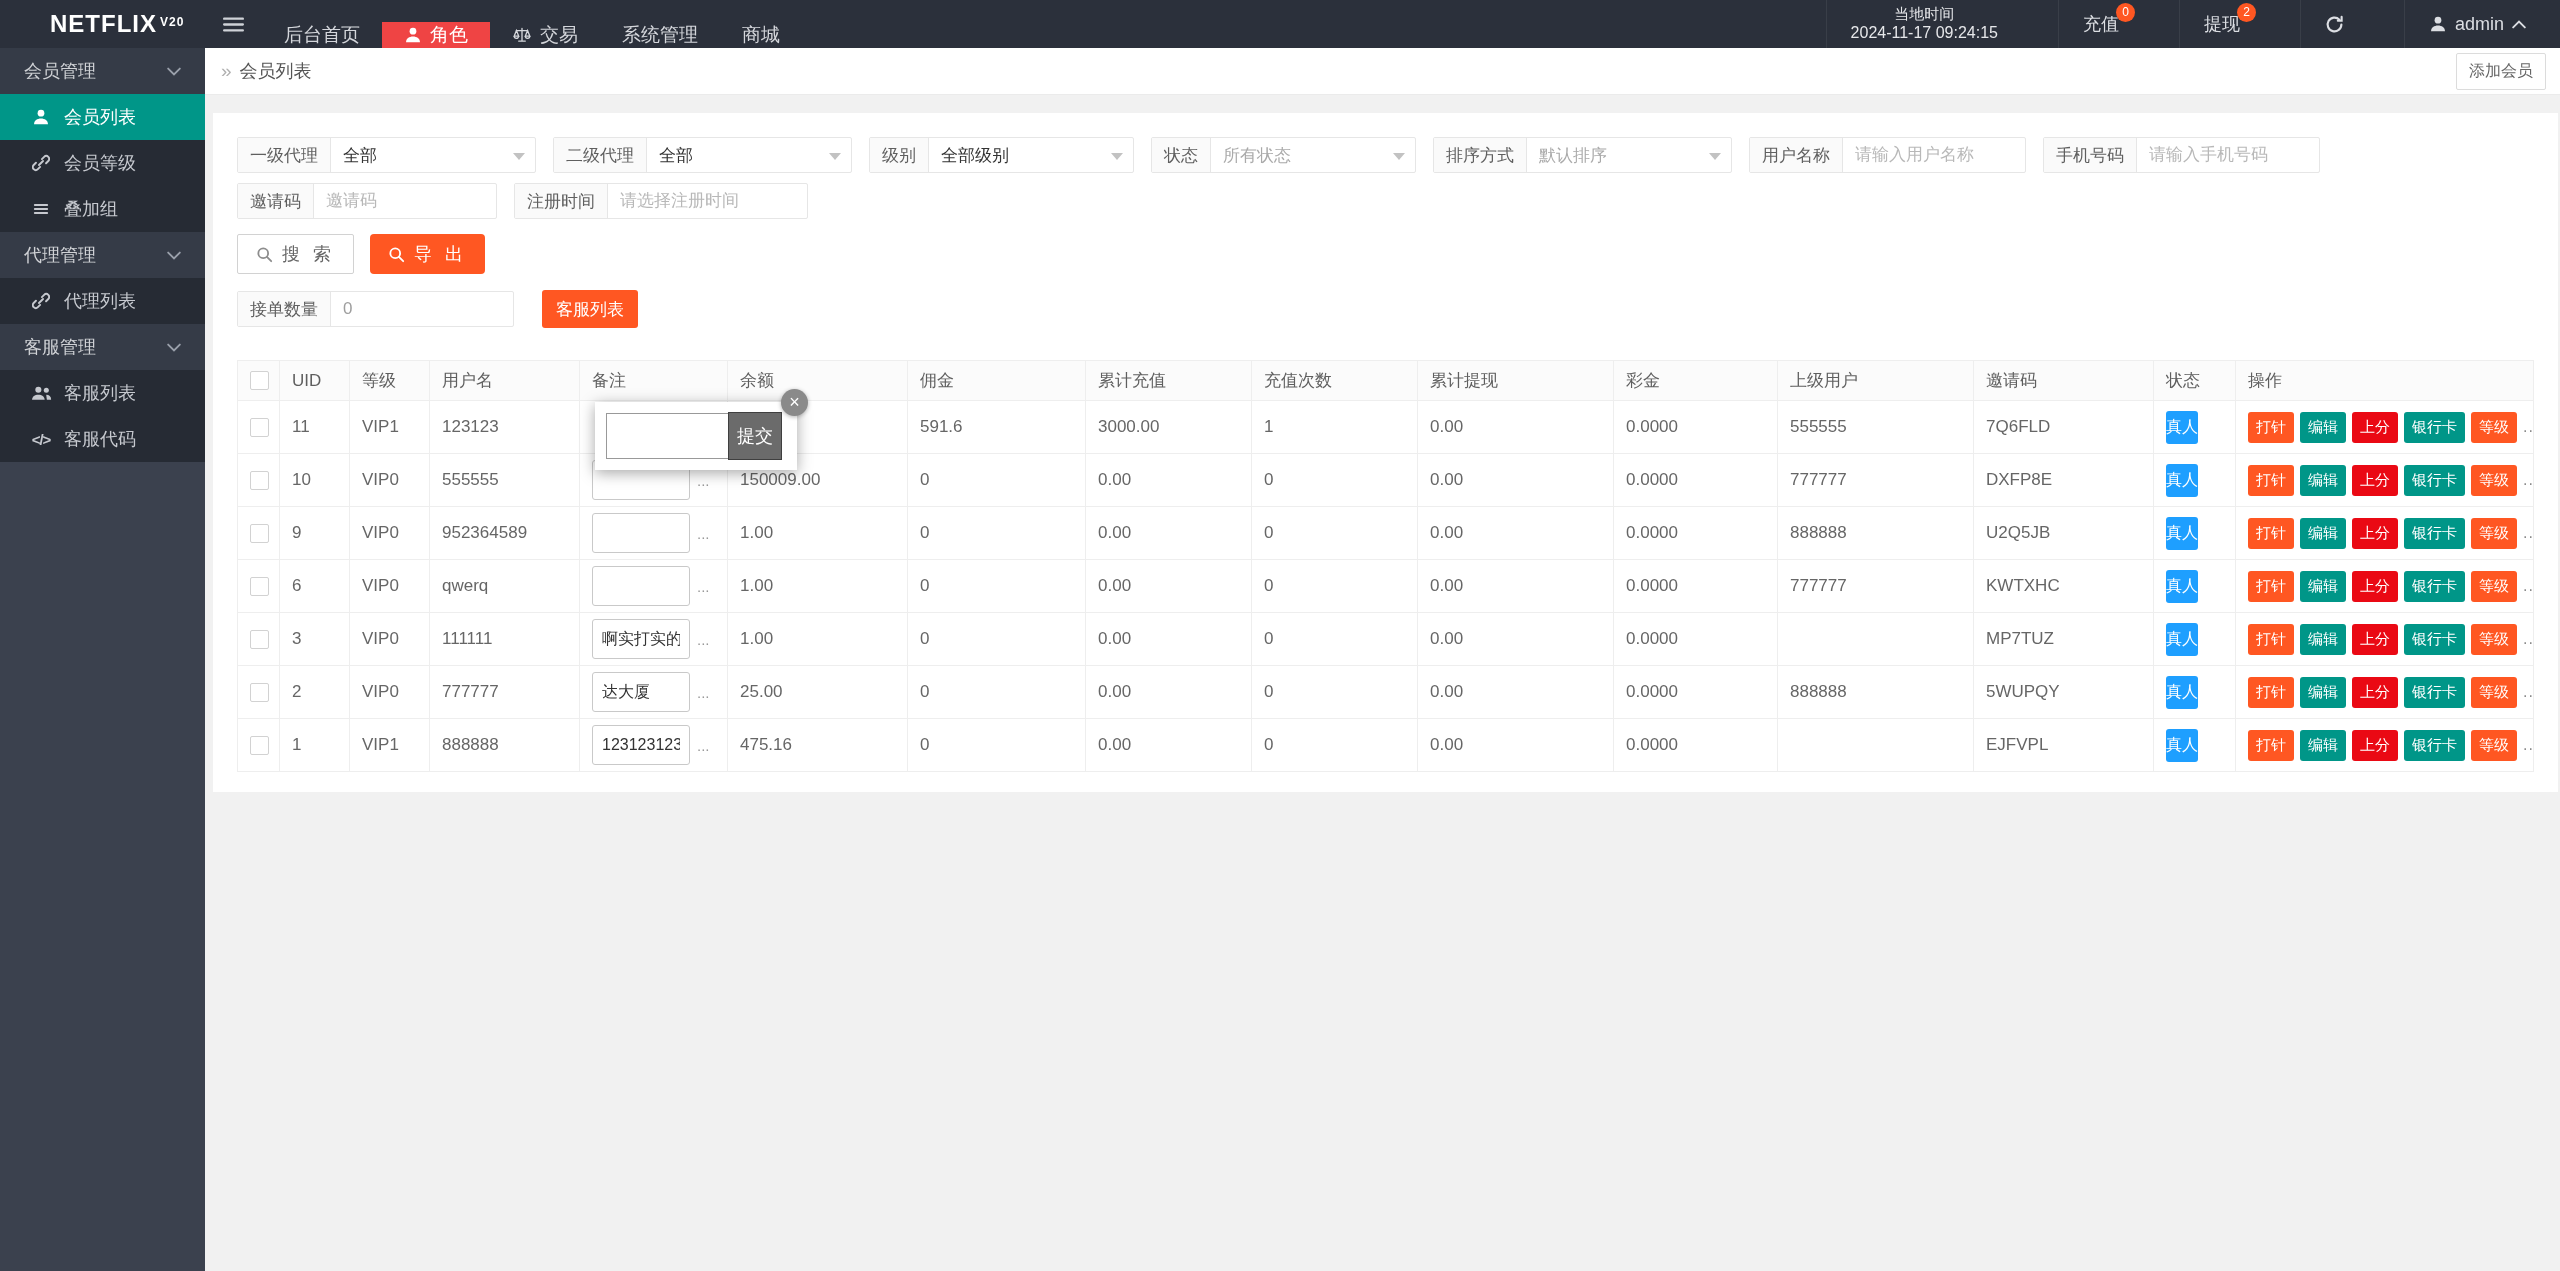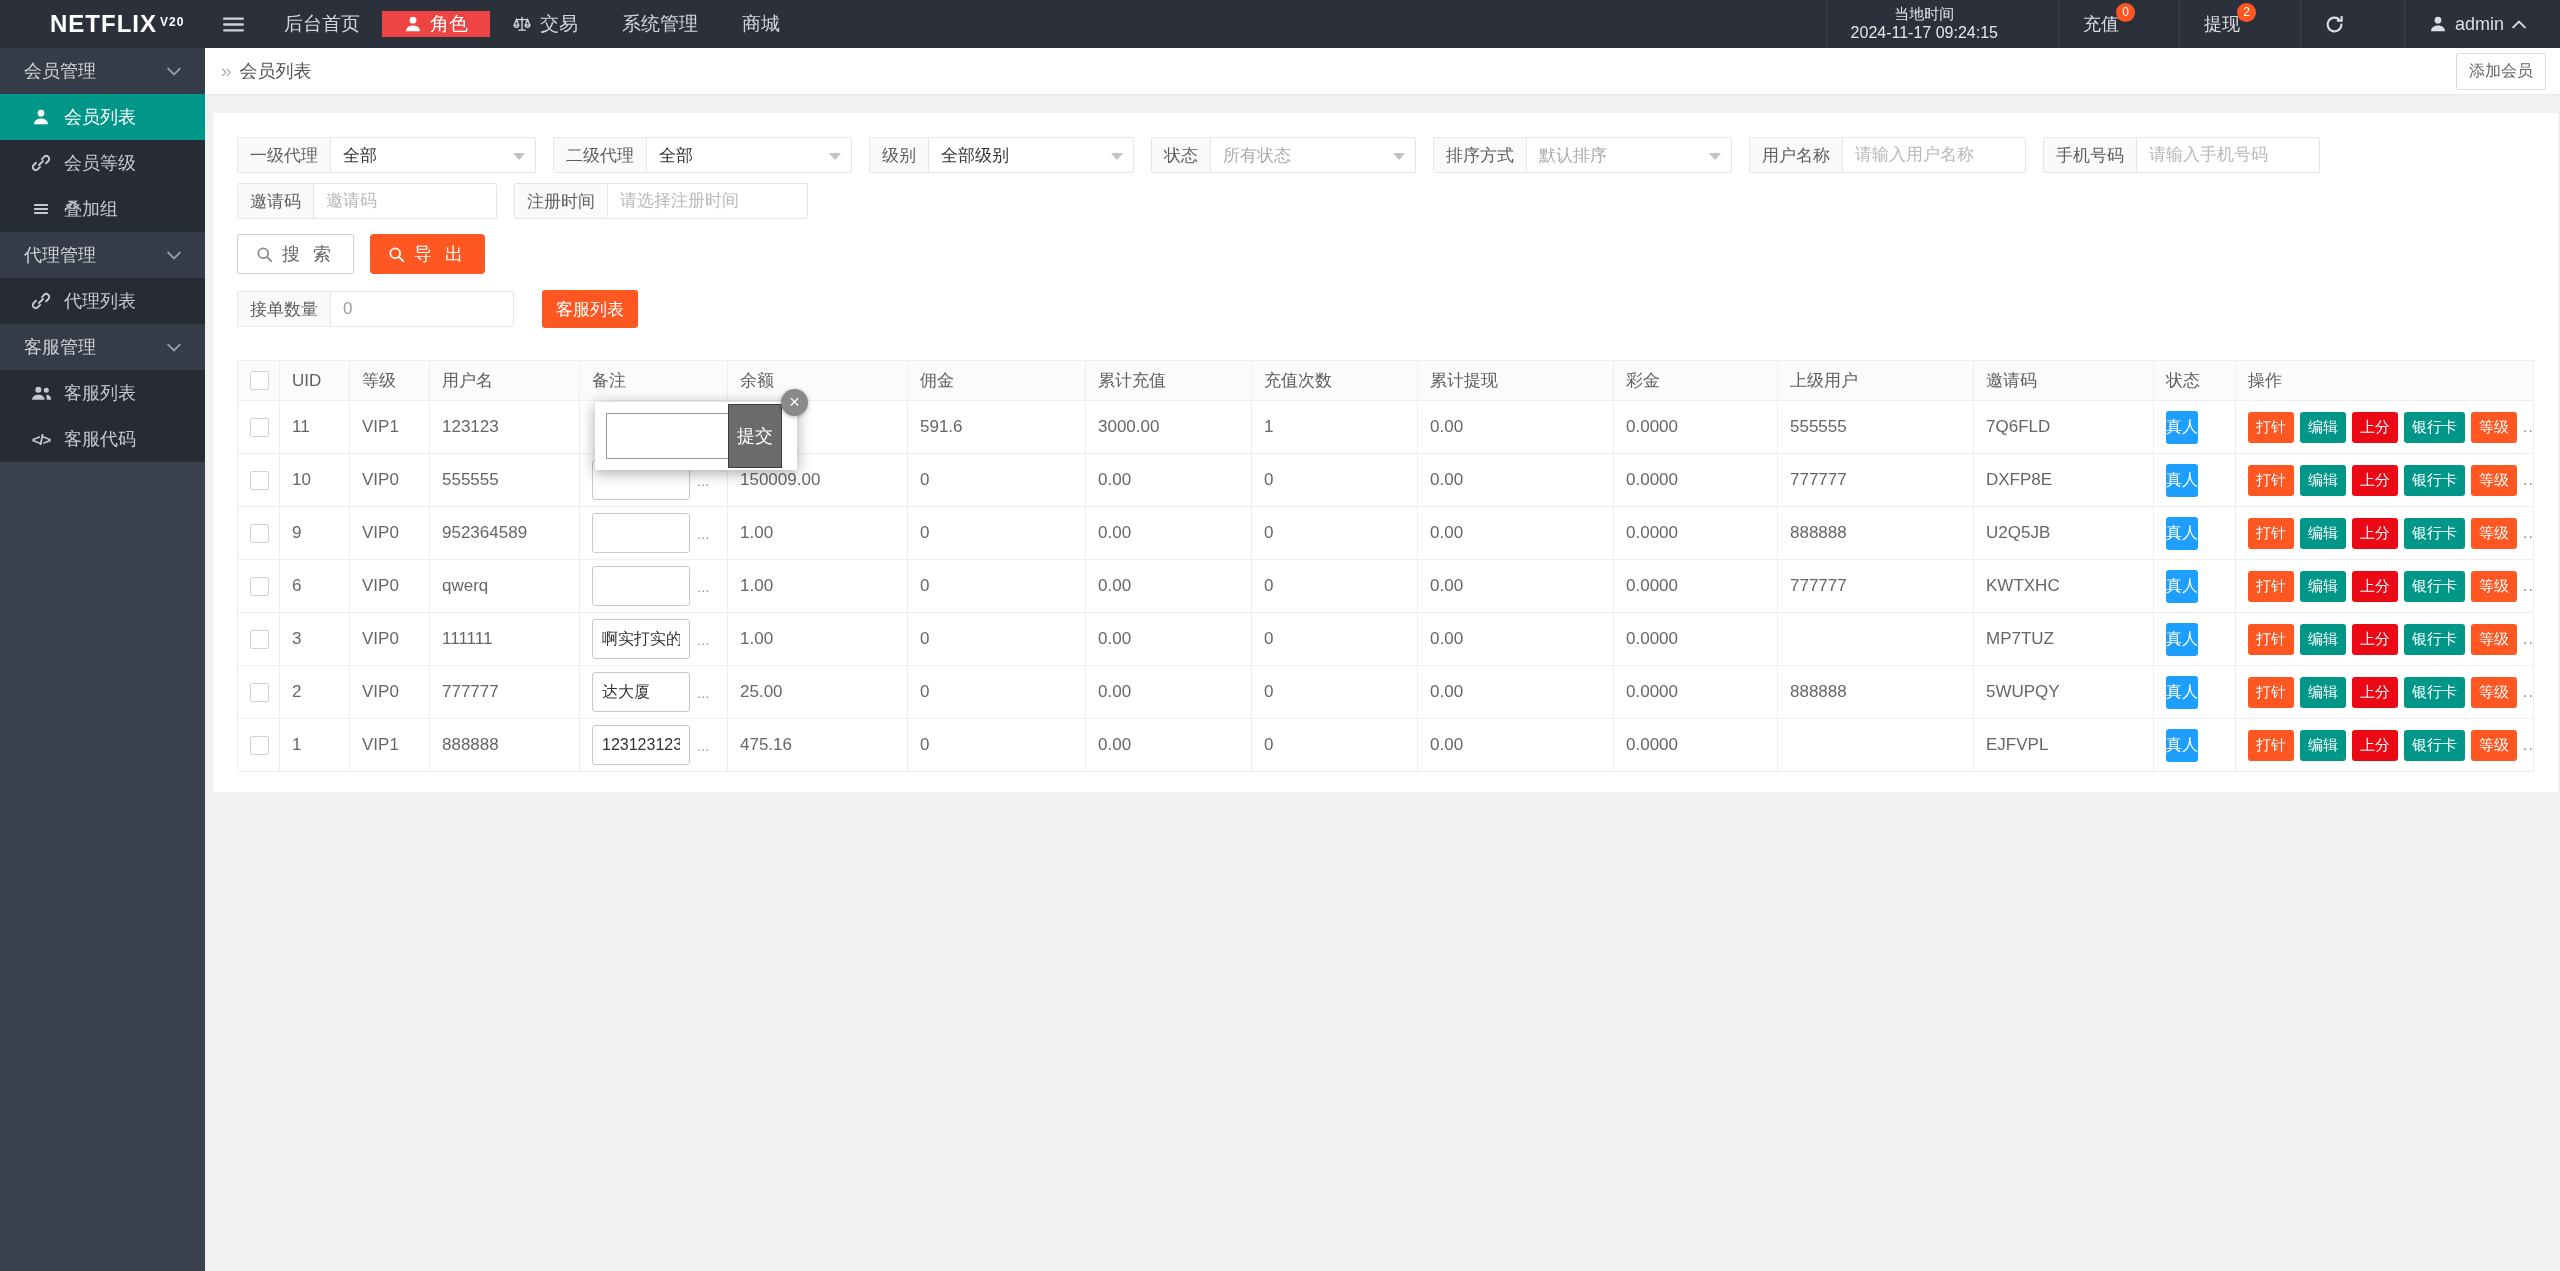--- a/index.html
+++ b/index.html
@@ -71,21 +71,21 @@
   .remark-box{display:flex;align-items:center;gap:7px;}
   .remark-input{width:98px;height:40px;border:1px solid #c9c9c9;border-radius:3px;padding:9px 9px;font-size:16px;color:#333;outline:none;box-sizing:border-box;font-family:inherit;}
   .dots{color:#999;font-size:15px;}
   .badge-status{display:inline-block;background:#1E9FFF;color:#fff;font-size:16px;padding:6px 0;border-radius:3px;cursor:pointer;}
   .abtn{display:inline-block;color:#fff;font-size:15px;padding:6px 8px;border-radius:3px;margin-right:6px;cursor:pointer;}
   .more-dots{color:#8a8a8a;font-size:16px;letter-spacing:1px;cursor:pointer;}
 
   
   .popup{position:absolute;left:358px;top:42px;width:202px;height:68px;background:#fff;box-shadow:0 3px 14px rgba(0,0,0,.35);display:flex;align-items:center;padding:0 11px;box-sizing:border-box;z-index:30;}
   .popup-input{width:122px;height:46px;border:1px solid #999;border-right:none;outline:none;padding:0 8px;font-size:17px;box-sizing:border-box;font-family:inherit;}
-  .popup-submit{width:54px;height:64px;background:#6b6b6b;border:1px solid #3f3f3f;color:#fff;font-size:18px;cursor:pointer;font-family:inherit;}
+  .popup-submit{width:54px;height:48px;background:#6b6b6b;border:1px solid #3f3f3f;color:#fff;font-size:18px;cursor:pointer;font-family:inherit;}
   .popup-close{position:absolute;top:-13px;right:-11px;width:27px;height:27px;border-radius:50%;background:#8a8a8a;color:#fff;display:flex;align-items:center;justify-content:center;font-size:18px;cursor:pointer;box-shadow:0 1px 4px rgba(0,0,0,.3);}
 
   
   .pagination{margin-top:18px;display:flex;align-items:center;gap:6px;font-size:17px;color:#333;}
   .pp-select{display:inline-flex;align-items:center;gap:12px;border:1px solid #4a4a4a;border-radius:4px;padding:4px 9px;font-size:16px;color:#111;cursor:pointer;background:#fff;}
   .pp-select .chev{display:flex;color:#111;}
 </style>
 </head>
 <body>
 
@@ -94,21 +94,21 @@
   <div class="navbar">
     <div class="logo">
         <span>NETFLIX</span>
         <sup>V20</sup>
       </div>
     <div class="burger" id="burger-icon">
         <svg viewBox="0 0 18 14" width="21" height="17" fill="none" stroke="currentColor" stroke-width="2" stroke-linecap="round">
           <path d="M1 2h16M1 7h16M1 12h16"></path>
         </svg>
       </div>
-    <div style="display:flex;align-items:center;" id="nav-menu">
+    <div style="display:flex;align-items:flex-end;" id="nav-menu">
         <div class="nav-item">
           <span>后台首页</span>
         </div>
         <div class="nav-item active">
           <span class="nic">
             <svg viewBox="0 0 16 16" width="18" height="18">
               <circle cx="8" cy="4.6" r="3" fill="currentColor"></circle>
               <path d="M1.8 14.5c0-3.4 2.8-5.2 6.2-5.2s6.2 1.8 6.2 5.2z" fill="currentColor"></path>
             </svg>
           </span>

